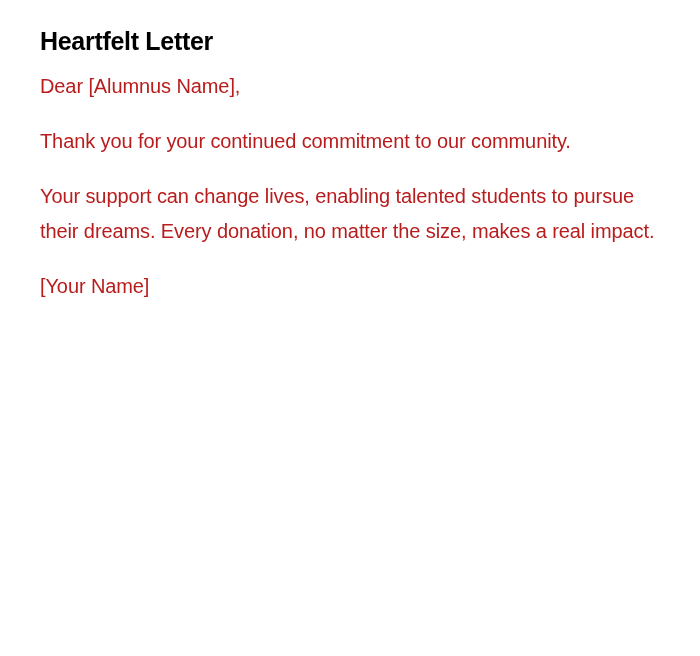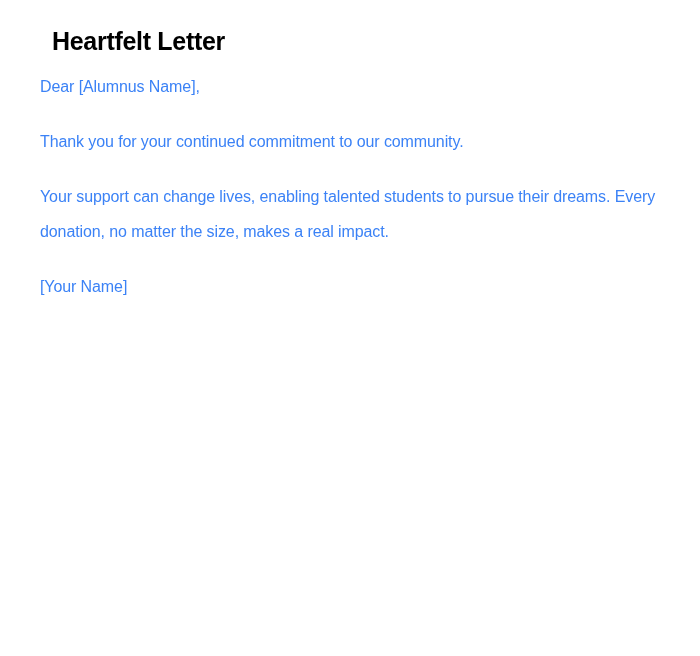--- a/index.html
+++ b/index.html
@@ -17,30 +17,30 @@
     .page {
       position: relative;
       padding: 24px 40px 0 40px;
       box-sizing: border-box;
       width: 700px;
     }
     .title {
       font-size: 25px;
       font-weight: bold;
       line-height: 34px;
-      margin: 0 0 11px 12px;
+      margin: 0 0 11px 0;
       letter-spacing: -0.3px;
       color: #000000;
     }
     .para {
-      font-size: 16px;
+      font-size: 20px;
       line-height: 35px;
       margin: 0 0 20px 0;
       letter-spacing: -0.1px;
-      color: #3b82f6;
+      color: #b91c1c;
     }
   </style>
 </head>
 <body>
 
 <div class="page">
   <h1 class="title">Heartfelt Letter</h1>
   <p class="para">Dear [Alumnus Name],</p>
   <p class="para">Thank you for your continued commitment to our community.</p>
   <p class="para">Your support can change lives, enabling talented students to pursue their dreams. Every donation, no matter the size, makes a real impact.</p>

